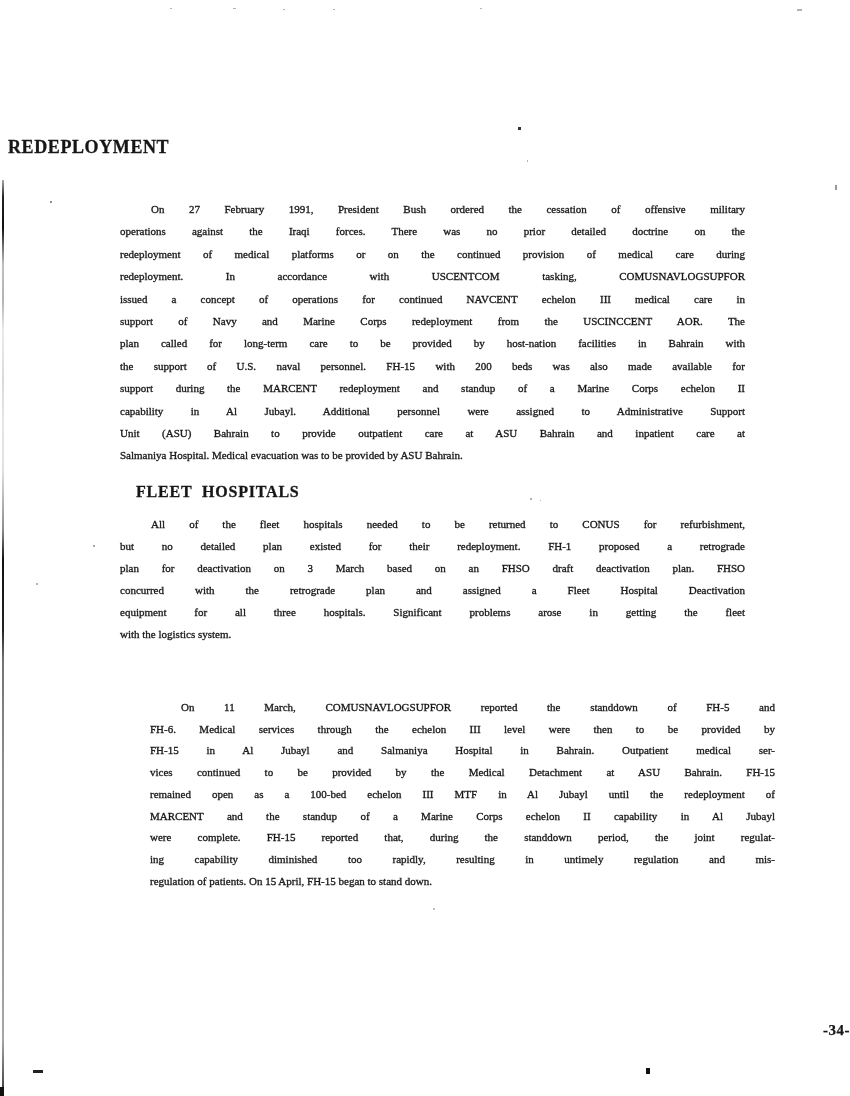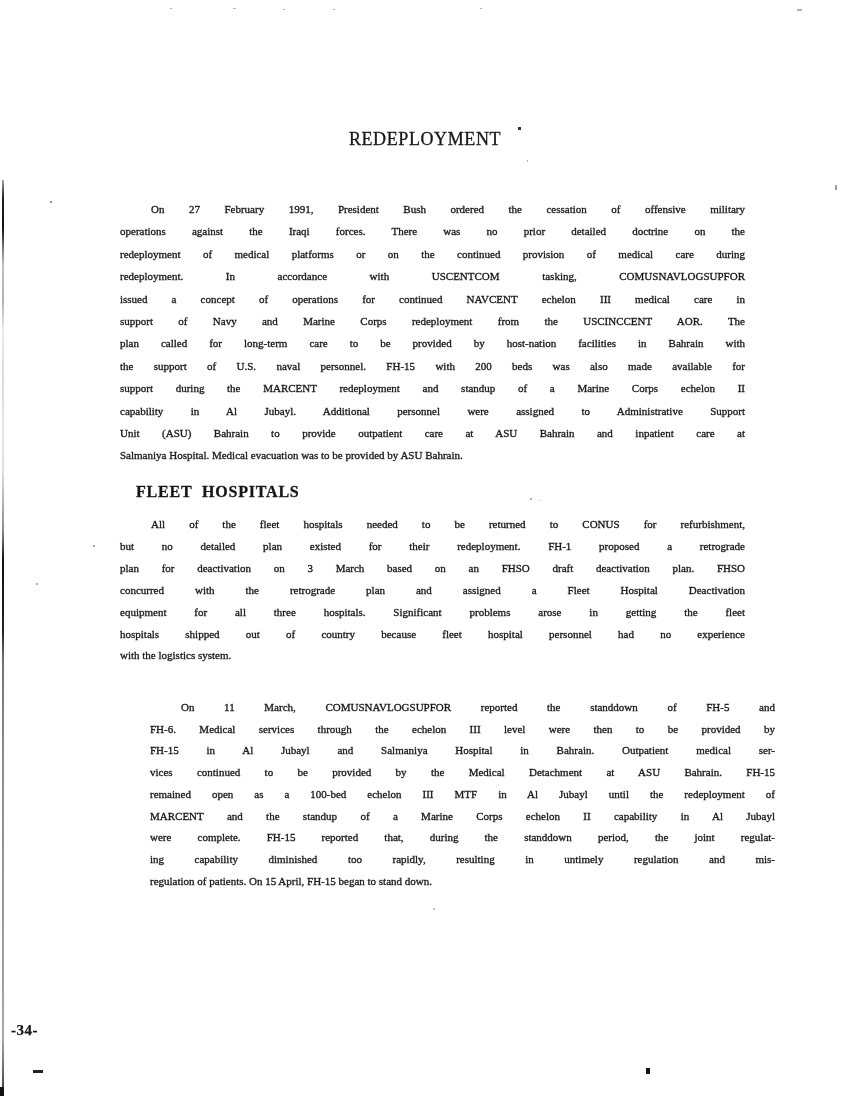--- a/index.html
+++ b/index.html
@@ -3,43 +3,43 @@
 <meta charset="utf-8">
 <style>
   html,body { margin:0; padding:0; background:#e8e8e8; }
   .page {
     position:relative; width:850px; height:1096px; margin:0 auto;
     background:#ffffff; overflow:hidden;
     font-family:"Liberation Serif","DejaVu Serif",serif;
     color:#161616;
   }
   .title {
-    position:absolute; left:0; right:0; top:129px; margin:0;
-    text-align:center; font-size:18px; font-weight:400;
+    position:absolute; left:0; right:0; top:129px; margin:8px;
+    font-size:18px; font-weight:700;
     letter-spacing:0.6px; -webkit-text-stroke:0.3px #1a1a1a;
   }
   .heading {
     position:absolute; left:120px; top:467px; margin:16px;
     font-size:16px; font-weight:700; letter-spacing:0.8px; word-spacing:5px;
     -webkit-text-stroke:0.3px #1a1a1a;
   }
   .para { position:absolute; left:120px; width:625px; }
   .p1 { top:198px; line-height:22.4px; }
   .p2 { top:514px; line-height:21.9px; }
   .p3 { top:697px; line-height:21.7px;margin-left:30px; }
   .ln {
     font-size:11px;
     text-align:justify; text-align-last:justify;
     -webkit-text-stroke:0.32px #1a1a1a;
   }
   .ln.indent { text-indent:31px; }
   .ln.last { text-align-last:left; }
   .footer {
     position:absolute; left:0; right:0; top:1022px;
-    text-align:left; padding-left:11px;
+    text-align:right; padding-left:11px;
     font-size:15px; font-weight:700; letter-spacing:0.5px;
     -webkit-text-stroke:0.25px #1a1a1a;
   }
   
   .edge-line {
     position:absolute; left:2px; top:180px; width:2px; height:916px;
     background:linear-gradient(to bottom,
       rgba(0,0,0,0.35) 0%,
       #222 1.9%,
       #111 5.2%,
@@ -103,21 +103,20 @@
   </div>
 
   <h2 class="heading">FLEET HOSPITALS</h2>
 
   <div class="para p2">
     <div class="ln indent">All of the fleet hospitals needed to be returned to CONUS for refurbishment,</div>
     <div class="ln">but no detailed plan existed for their redeployment.  FH-1 proposed a retrograde</div>
     <div class="ln">plan for deactivation on 3 March based on an FHSO draft deactivation plan.  FHSO</div>
     <div class="ln">concurred with the retrograde plan and assigned a Fleet Hospital Deactivation</div>
     <div class="ln">equipment for all three hospitals.  Significant problems arose in getting the fleet</div>
-    <div class="ln">hospitals shipped out of country because fleet hospital personnel had no experience</div>
     <div class="ln last">with the logistics system.</div>
   </div>
 
   <div class="para p3">
     <div class="ln indent">On 11 March, COMUSNAVLOGSUPFOR reported the standdown of FH-5 and</div>
     <div class="ln">FH-6.  Medical services through the echelon III level were then to be provided by</div>
     <div class="ln">FH-15 in Al Jubayl and Salmaniya Hospital in Bahrain.  Outpatient medical ser-</div>
     <div class="ln">vices continued to be provided by the Medical Detachment at ASU Bahrain. FH-15</div>
     <div class="ln">remained open as a 100-bed echelon III MTF in Al Jubayl until the redeployment of</div>
     <div class="ln">MARCENT and the standup of a Marine Corps echelon II capability in Al Jubayl</div>

